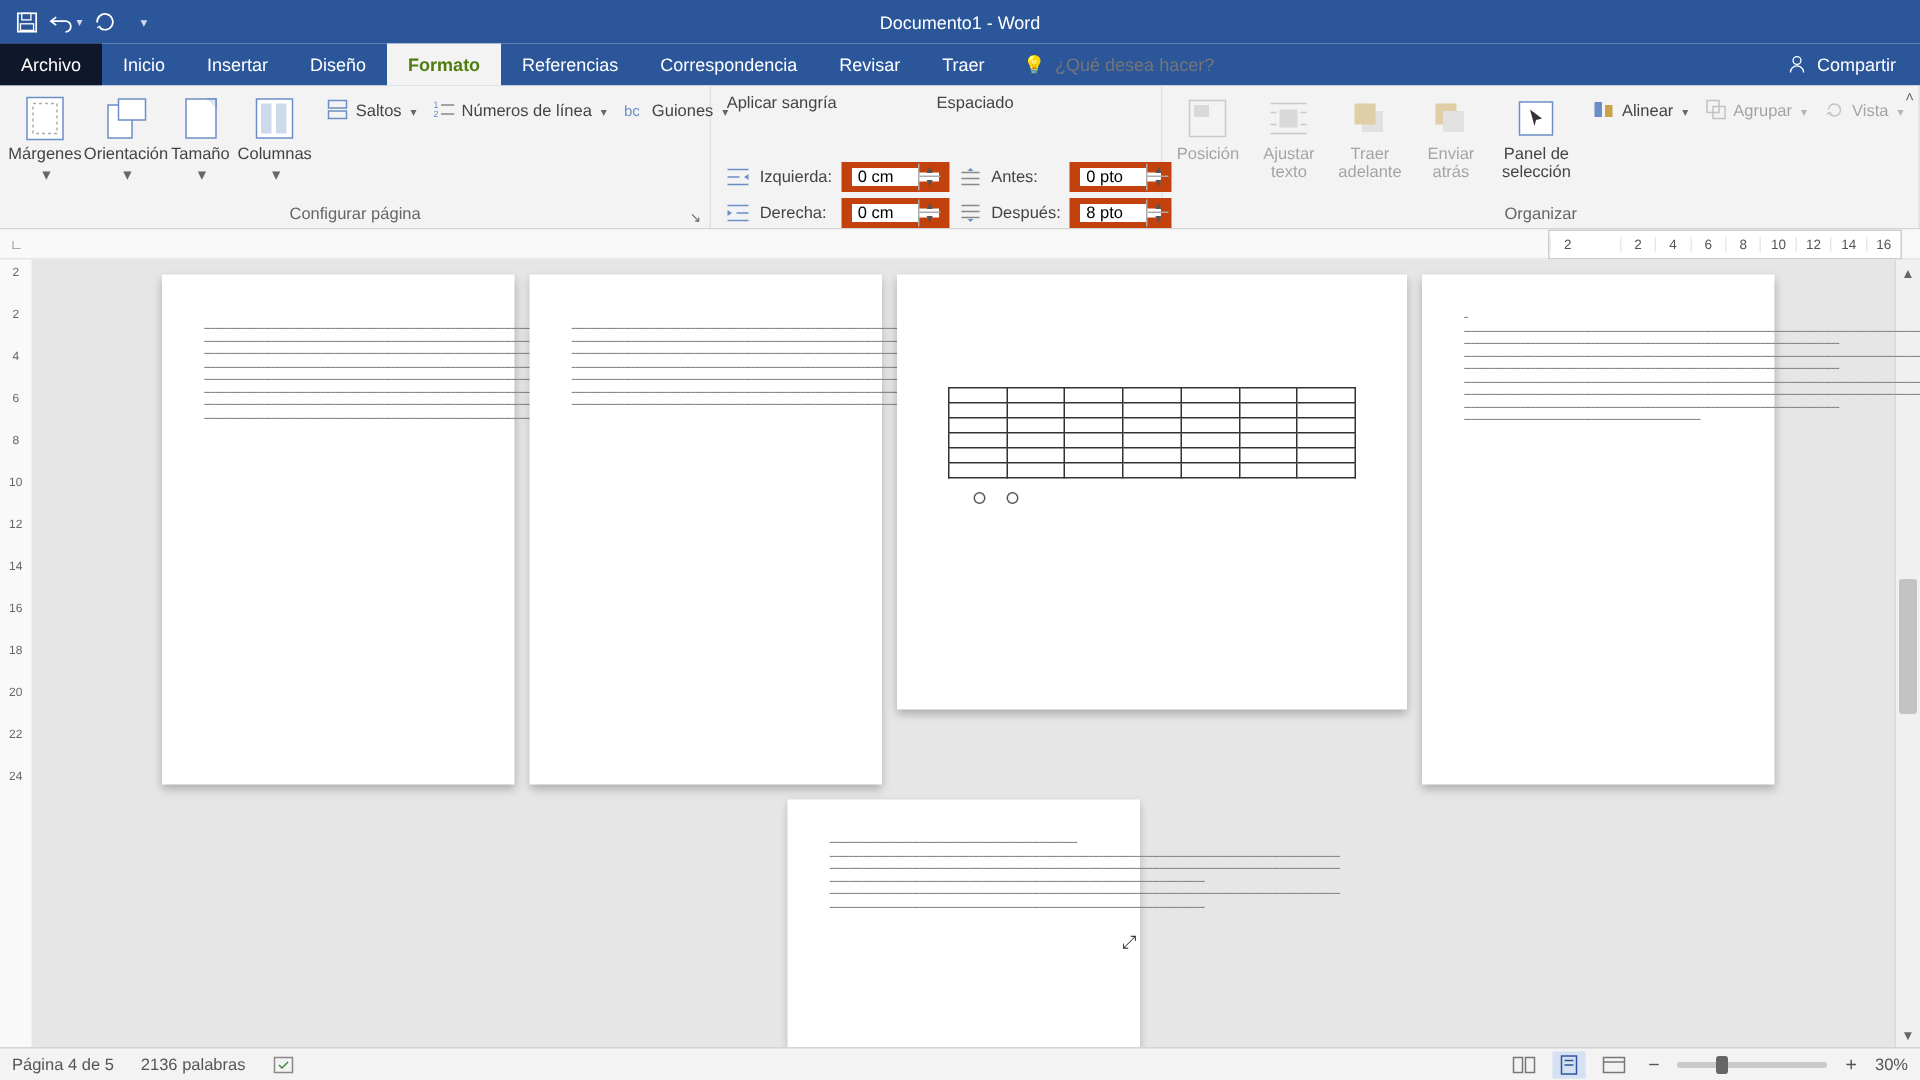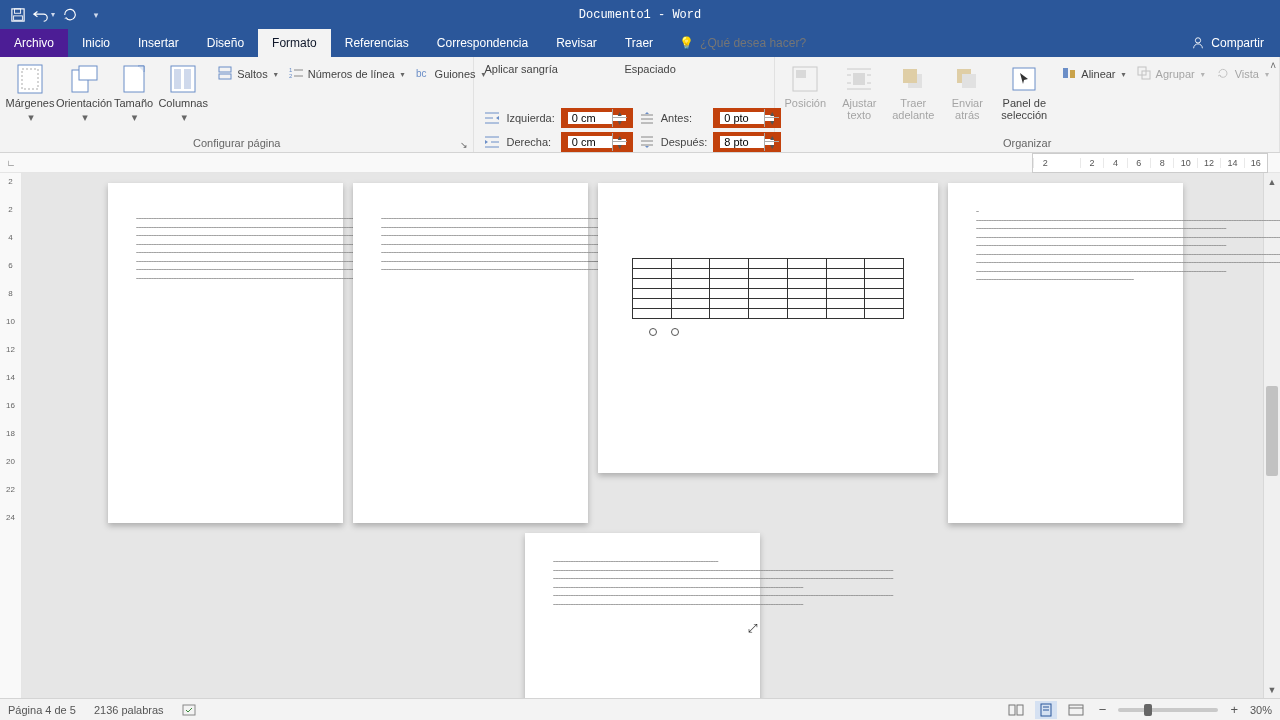--- a/index.html
+++ b/index.html
@@ -3,30 +3,30 @@
 <meta charset="utf-8">
 <style>
 * { margin: 0; padding: 0; box-sizing: border-box; font-family: "Segoe UI", sans-serif; }
 body { width: 1280px; height: 720px; overflow: hidden; background: #fff; display: flex; flex-direction: column; }
 
 
 .titlebar { height: 29px; background: #2b579a; display: flex; align-items: center; color: #fff; font-size: 12px; }
 .titlebar .qat { display: flex; gap: 2px; padding: 0 6px; }
 .titlebar .qat .btn { width: 24px; height: 24px; display:flex; align-items:center; justify-content:center; cursor:pointer;}
 .titlebar .spacer { flex: 1; }
-.titlebar .title { position: absolute; left: 50%; transform: translateX(-50%); font-size: 12px; font-family: Liberation Mono, monospace; }
+.titlebar .title { position: absolute; left: 50%; transform: translateX(-50%); font-size: 12px; }
 .titlebar .right { display: flex; align-items: center; }
 .titlebar .signin { padding: 0 12px; }
 .titlebar .wbtn { width: 46px; height: 29px; display:flex; align-items:center; justify-content:center; cursor:pointer;}
 
 
 .tabs { height: 28px; background: #2b579a; display: flex; align-items: stretch; color:#fff; font-size: 12px; }
 .tabs .tab { padding: 0 14px; display:flex; align-items:center; cursor:pointer; }
-.tabs .tab.file { background:#4c1d95; }
-.tabs .tab.active { background:#f3f3f3; color:#0f172a; }
+.tabs .tab.file { background:#0f172a; }
+.tabs .tab.active { background:#f3f3f3; color:#4d7c0f;font-weight:bold; }
 .tabs .tellme { display:flex; align-items:center; gap:6px; padding:0 12px; color:#d0dbed; }
 .tabs .tellme input { background:transparent; border:none; outline:none; color:#d0dbed; font-size:12px; width:160px;}
 .tabs .share { margin-left:auto; padding:0 16px; display:flex; align-items:center; gap:6px; cursor:pointer;}
 
 
 .ribbon { height: 96px; background: #f3f3f3; border-bottom: 1px solid #d4d4d4; display: flex; font-size: 11px; color:#444; position:relative;}
 .ribbon .group { display:flex; flex-direction:column; border-right:1px solid #e1e1e1; padding: 2px 4px 0; }
 .ribbon .group .body { flex:1; display:flex; align-items:flex-start; gap:2px; padding-top:2px;}
 .ribbon .group .label { height:18px; display:flex; align-items:center; justify-content:center; font-size:11px; color:#666; gap:6px; position:relative;}
 .ribbon .launcher { font-size:9px; color:#666; position:absolute; right:2px; bottom:2px; cursor:pointer;}

